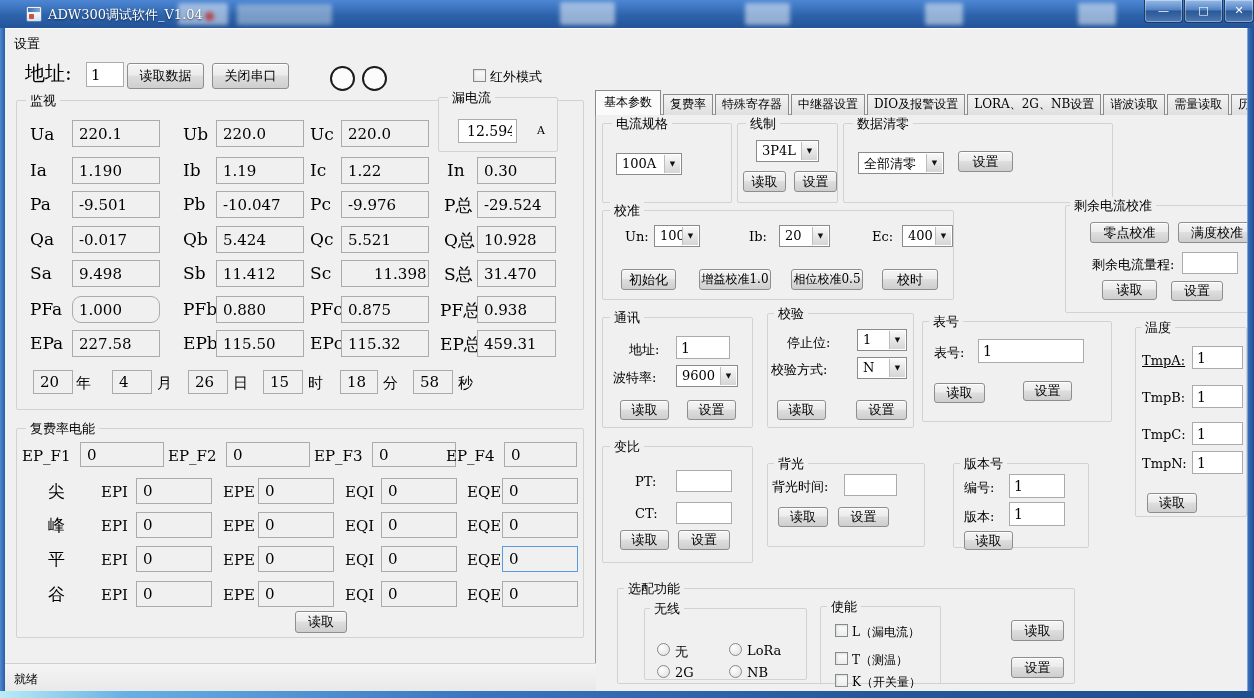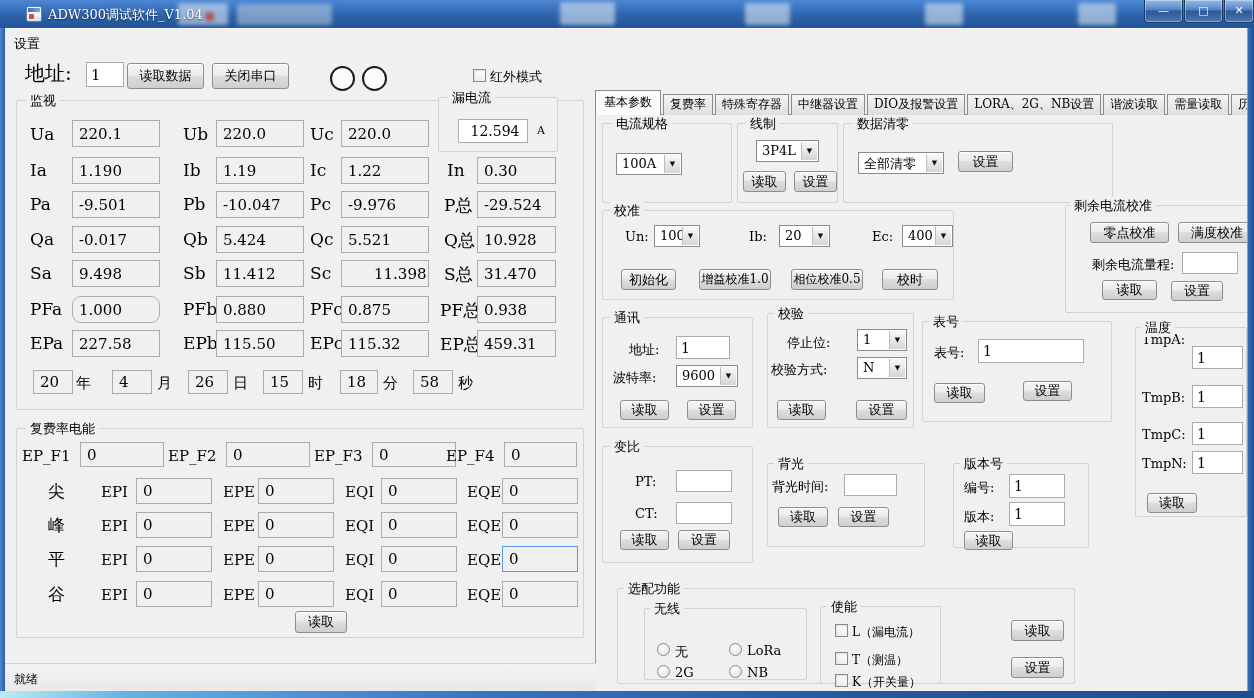--- a/index.html
+++ b/index.html
@@ -148,21 +148,21 @@
   <span class="slb" style="left:233px;top:374px;">日</span>
   <div class="dbx" style="left:263px;top:370px;width:40px;">15</div>
   <span class="slb" style="left:308px;top:374px;">时</span>
   <div class="dbx" style="left:340px;top:370px;width:38px;">18</div>
   <span class="slb" style="left:383px;top:374px;">分</span>
   <div class="dbx" style="left:413px;top:370px;width:40px;">58</div>
   <span class="slb" style="left:458px;top:374px;">秒</span>
 
   <div class="grp" style="left:438px;top:97px;width:120px;height:55px;background:#f0f0f0;"></div>
   <div class="grp-t" style="left:448px;top:89px;">漏电流</div>
-  <input class="inp" style="left: 458px; top: 119px; width: 70px; height: 24px; text-align: center; font-size: 14px; z-index: 2; padding-left: 8px;" value="12.594">
+  <input class="inp" style="left: 458px; top: 119px; width: 59px; height: 24px; text-align: center; font-size: 14px; z-index: 2; padding-left: 8px;" value="12.594">
   <span class="lb" style="left:537px;top:124px;font-size:11px;z-index:2;">A</span>
 
   <div class="grp" style="left:16px;top:428px;width:568px;height:210px;"></div>
   <div class="grp-t" style="left:26px;top:420px;">复费率电能</div>
 
   <span class="slb" style="left:22px;top:447px;">EP_F1</span>
   <div class="rbx" style="left:80px;top:442px;width:84px;height:25px;">0</div>
   <span class="slb" style="left:168px;top:447px;">EP_F2</span>
   <div class="rbx" style="left:226px;top:442px;width:84px;height:25px;">0</div>
   <span class="slb" style="left:314px;top:447px;">EP_F3</span>
@@ -309,21 +309,21 @@
 
   <div class="grp" style="left:922px;top:321px;width:190px;height:101px;"></div>
   <div class="grp-t" style="left:929px;top:313px;">表号</div>
   <span class="lb" style="left:934px;top:344px;">表号:</span>
   <input class="inp" style="left: 978px; top: 339px; width: 106px; height: 24px;" value="1">
   <div class="btn" style="left:934px;top:383px;width:51px;height:20px;">读取</div>
   <div class="btn" style="left:1023px;top:381px;width:49px;height:20px;">设置</div>
 
   <div class="grp" style="left:1135px;top:327px;width:112px;height:190px;"></div>
   <div class="grp-t" style="left:1141px;top:319px;">温度</div>
-  <span class="lb" style="left:1142px;top:332px;">TmpA:</span>
+  <span class="lb" style="left:1142px;top:353px;text-decoration:underline;">TmpA:</span>
   <input class="inp" style="left: 1192px; top: 346px; width: 51px; height: 23px;" value="1">
   <span class="lb" style="left:1142px;top:390px;">TmpB:</span>
   <input class="inp" style="left: 1192px; top: 385px; width: 51px; height: 23px;" value="1">
   <span class="lb" style="left:1142px;top:427px;">TmpC:</span>
   <input class="inp" style="left: 1192px; top: 422px; width: 51px; height: 23px;" value="1">
   <span class="lb" style="left:1142px;top:456px;">TmpN:</span>
   <input class="inp" style="left: 1192px; top: 451px; width: 51px; height: 23px;" value="1">
   <div class="btn" style="left:1147px;top:493px;width:50px;height:20px;">读取</div>
 
   <div class="grp" style="left:602px;top:446px;width:151px;height:117px;"></div>

